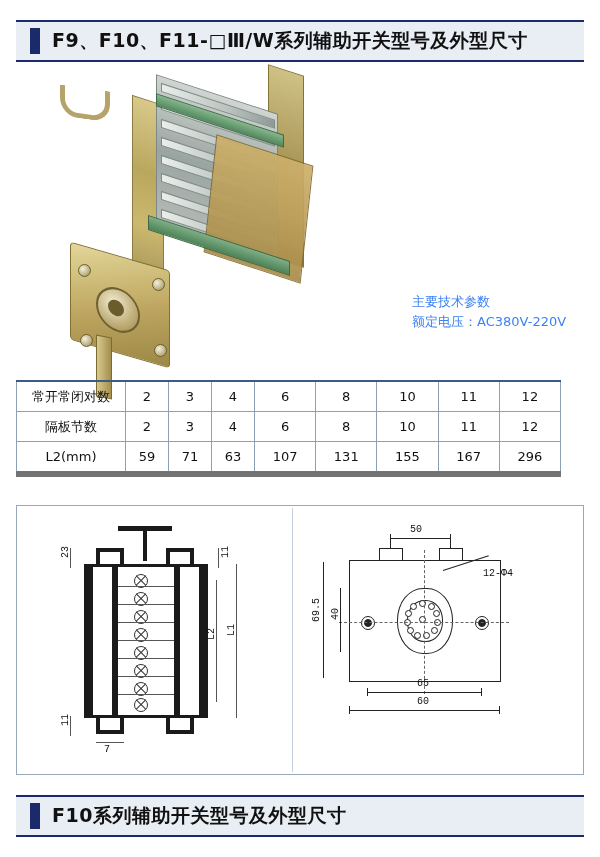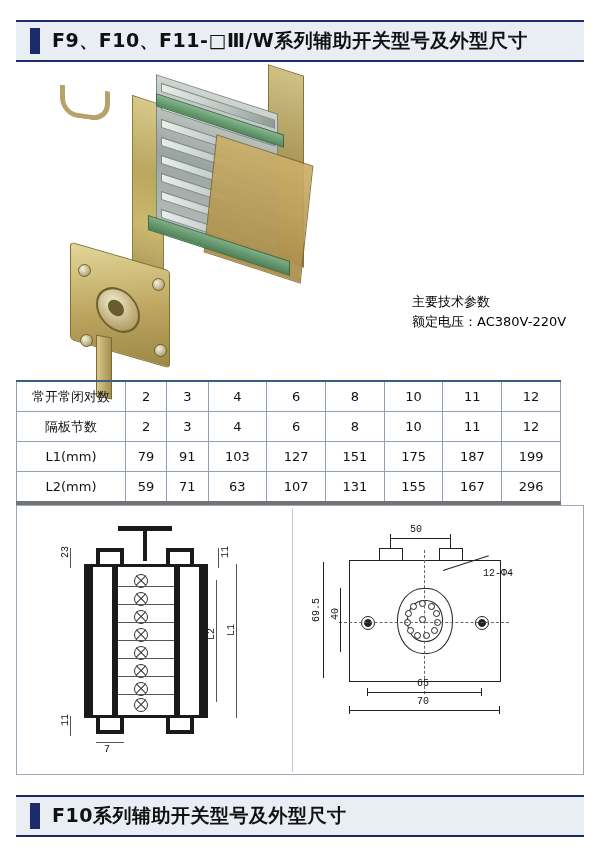--- a/index.html
+++ b/index.html
@@ -107,21 +107,21 @@
   }
   .ph-screw{
     position:absolute;width:11px;height:11px;border-radius:50%;
     background:radial-gradient(circle at 35% 35%,#f3f0de,#9c8b4e);
     border:1px solid #6d5f2d;
   }
 
   
   .tech{
     position:absolute;left:412px;top:292px;
-    font-size:13px;line-height:20px;color:#000000;
+    font-size:13px;line-height:20px;color:#3b82f6;
     font-family:"DejaVu Sans","Liberation Sans",sans-serif;
   }
 
   
   .spec{
     position:absolute;left:16px;top:380px;width:545px;
     border-collapse:collapse;
     font-size:13px;
     font-family:"DejaVu Sans","Liberation Sans",sans-serif;
   }
@@ -236,31 +236,20 @@
         <td>2</td>
         <td>3</td>
         <td>4</td>
         <td>6</td>
         <td>8</td>
         <td>10</td>
         <td>11</td>
         <td>12</td>
       </tr>
       <tr>
-        <td class="hdr">L1(mm)</td>
-        <td>79</td>
-        <td>91</td>
-        <td>103</td>
-        <td>127</td>
-        <td>151</td>
-        <td>175</td>
-        <td>187</td>
-        <td>199</td>
-      </tr>
-      <tr>
         <td class="hdr">L2(mm)</td>
         <td>59</td>
         <td>71</td>
         <td>63</td>
         <td>107</td>
         <td>131</td>
         <td>155</td>
         <td>167</td>
         <td>296</td>
       </tr>
@@ -379,21 +368,21 @@
     <div class="dimtxt vert" style="left:-4px;top:78px;">69.5</div>
 
     <div class="arrowline" style="left:52px;top:172px;width:114px;"></div>
     <div class="arrowv" style="left:52px;top:168px;height:8px;"></div>
     <div class="arrowv" style="left:166px;top:168px;height:8px;"></div>
     <div class="dimtxt" style="left:102px;top:158px;">65</div>
 
     <div class="arrowline" style="left:34px;top:190px;width:150px;"></div>
     <div class="arrowv" style="left:34px;top:186px;height:8px;"></div>
     <div class="arrowv" style="left:184px;top:186px;height:8px;"></div>
-    <div class="dimtxt" style="left:102px;top:176px;">70</div>
+    <div class="dimtxt" style="left:102px;top:176px;">60</div>
   </div>
 
   <div class="banner" id="banner-bottom">
     <div class="bar"></div>
     <div class="txt">F10系列辅助开关型号及外型尺寸</div>
   </div>
 
 </div>
 
 </body></html>

